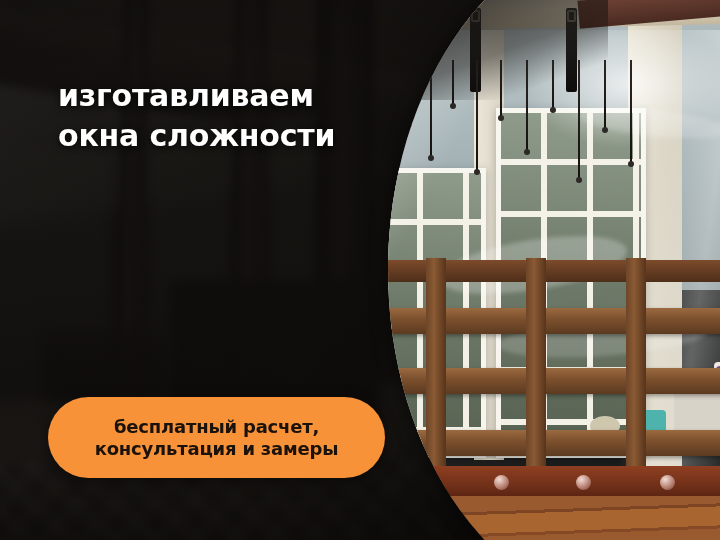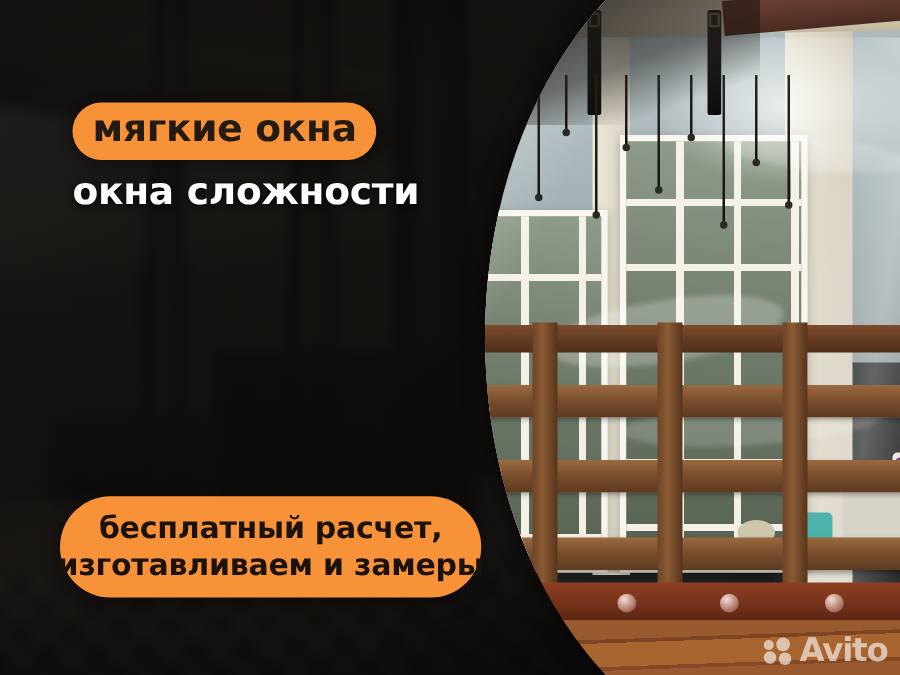--- a/index.html
+++ b/index.html
@@ -267,21 +267,21 @@
     background:#f79239;
     border-radius:41px;
     display:flex;align-items:center;justify-content:center;
     flex-direction:column;
     z-index:6;
     box-shadow:0 4px 16px rgba(0,0,0,.45);
   }
   .cta-line{
     font-family:"DejaVu Sans","Liberation Sans",sans-serif;
     font-weight:700;
-    font-size:24px;
+    font-size:18px;
     line-height:1.22;
     color:#1a120b;
     letter-spacing:-.2px;
     white-space:nowrap;
   }
 
   
   .avito{
     position:absolute;right:10px;bottom:6px;
     display:flex;align-items:center;gap:5px;
@@ -392,34 +392,23 @@
         <span class="boltc" style="left:296px;"></span>
 
       </div>
       <div class="deck-floor"></div>
 
       <div class="ov-shadowtop"></div>
     </div>
   </div>
 
   <div class="headline">
-    <div>
-      <span class="hl-pill">мягкие окна</span>
-    </div>
+    <div class="hl-line">изготавливаем</div>
     <div class="hl-line">окна сложности</div>
   </div>
 
   <div class="cta">
     <div class="cta-line">бесплатный расчет,</div>
-    <div class="cta-line">изготавливаем и замеры</div>
+    <div class="cta-line">консультация и замеры</div>
   </div>
 
-  <div class="avito">
-    <span class="avito-dots">
-      <i></i>
-        <i></i>
-        <i></i>
-        <i></i>
-    </span>
-    <span class="avito-word">Avito</span>
-  </div>
 
 </div>
 
 </body></html>

